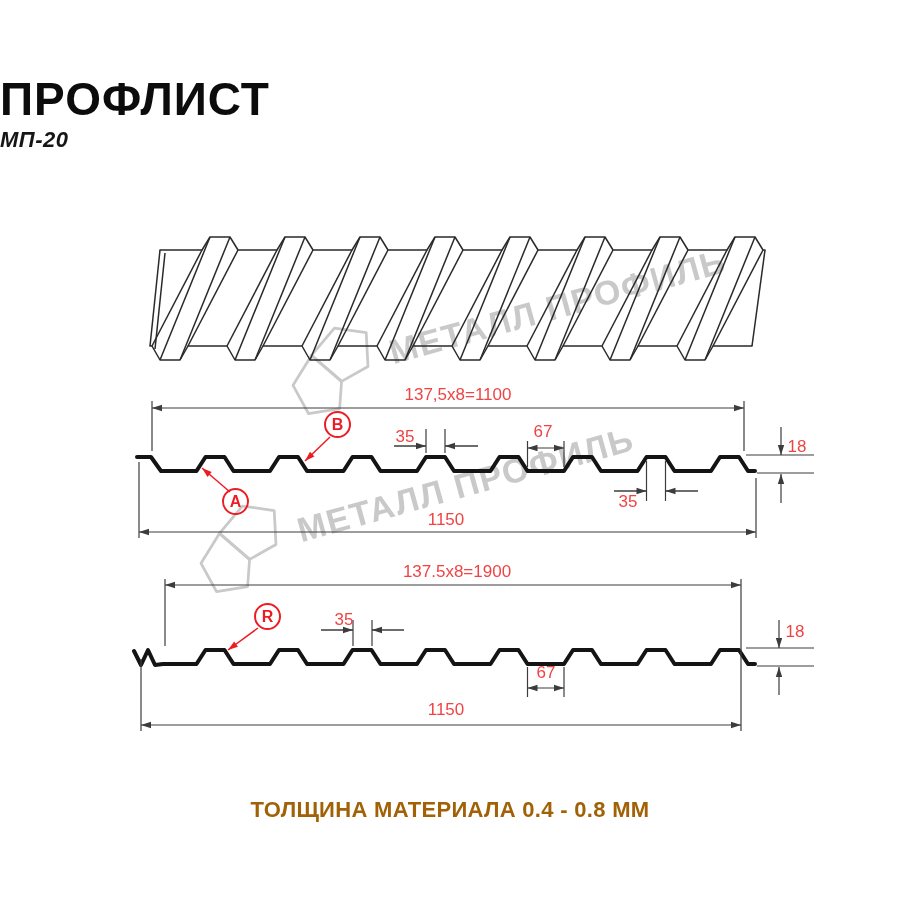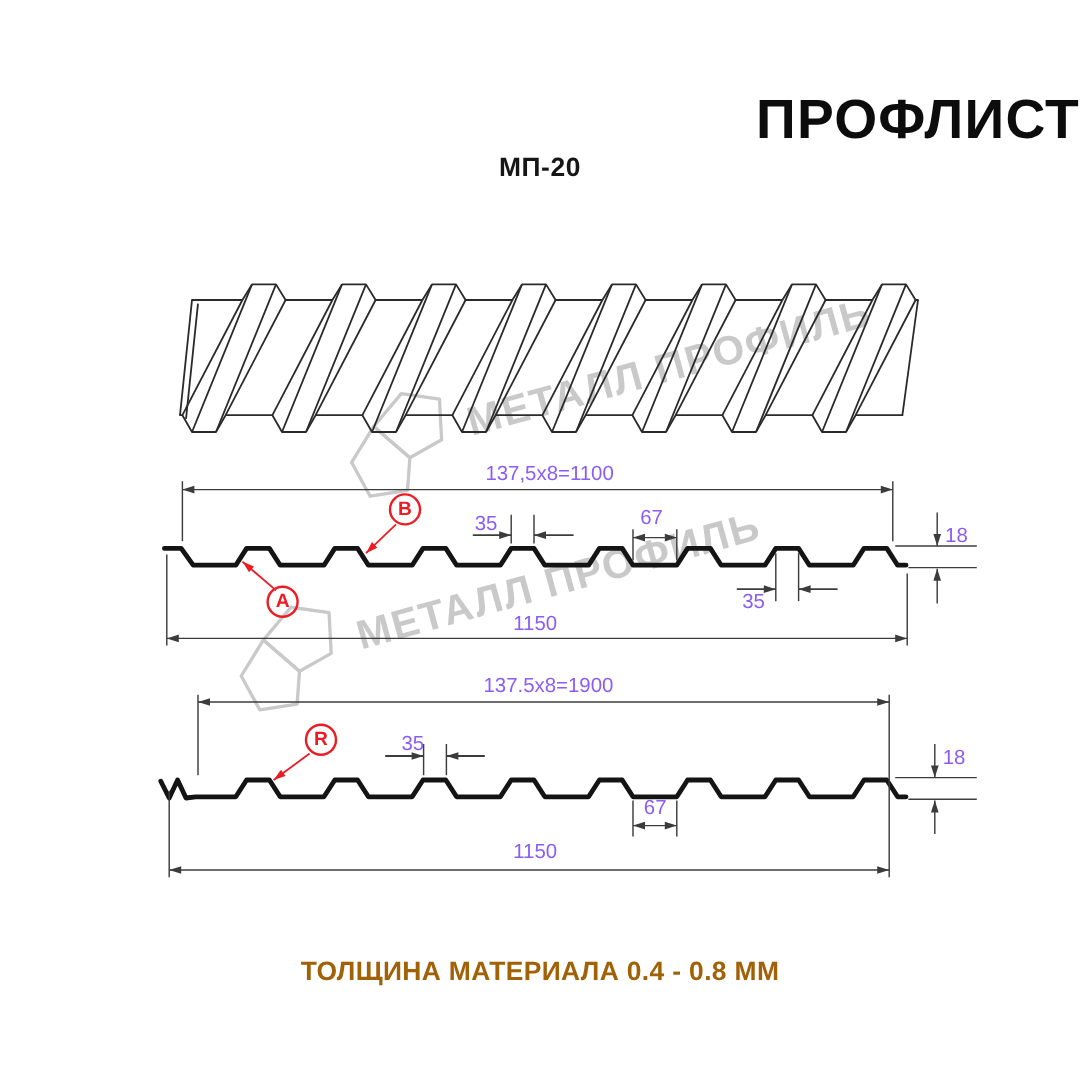--- a/index.html
+++ b/index.html
@@ -1,30 +1,30 @@
 <!DOCTYPE html>
 <html><head>
 <meta charset="utf-8">
 <style>
   html,body{margin:0;padding:0;background:#ffffff;}
   .page{position:relative;width:900px;height:900px;background:#fff;overflow:hidden;
         font-family:"Liberation Sans",sans-serif;}
-  .title{position:absolute;left:0;right:0;top:72px;text-align:right;
+  .title{position:absolute;left:0;right:0;top:72px;text-align:left;
          font-size:46px;font-weight:800;letter-spacing:1px;color:#0c0c0c;}
-  .model{position:absolute;left:0;right:0;top:127px;text-align:center;
-         font-size:22px;font-weight:700;letter-spacing:.5px;color:#161616;}
+  .model{position:absolute;left:0;right:0;top:127px;text-align:left;
+         font-size:22px;font-weight:700;letter-spacing:.5px;color:#161616;font-style:italic;}
   .footer{position:absolute;left:0;right:0;top:797px;text-align:center;
           font-size:22px;font-weight:700;letter-spacing:.3px;color:#a16207;}
   .wm{position:absolute;display:flex;align-items:center;gap:14px;
       color:#c9c9c9;font-weight:bold;font-size:34px;letter-spacing:1.5px;
       white-space:nowrap;transform:rotate(-15.5deg);transform-origin:left center;}
   .wm svg{flex:0 0 auto;}
   #lineart{position:absolute;left:0;top:0;}
   .dim-label{position:absolute;transform:translateX(-50%);font-size:17px;
-             color:#8b5cf6;white-space:nowrap;}
+             color:#ef4444;white-space:nowrap;}
   .marker{position:absolute;width:27px;height:27px;border:2.5px solid #ed1c24;
           border-radius:50%;display:flex;align-items:center;justify-content:center;
           font-size:16px;font-weight:bold;color:#ed1c24;box-sizing:border-box;
           background:transparent;}
 </style>
 </head>
 <body>
 
 <div class="page">
 

